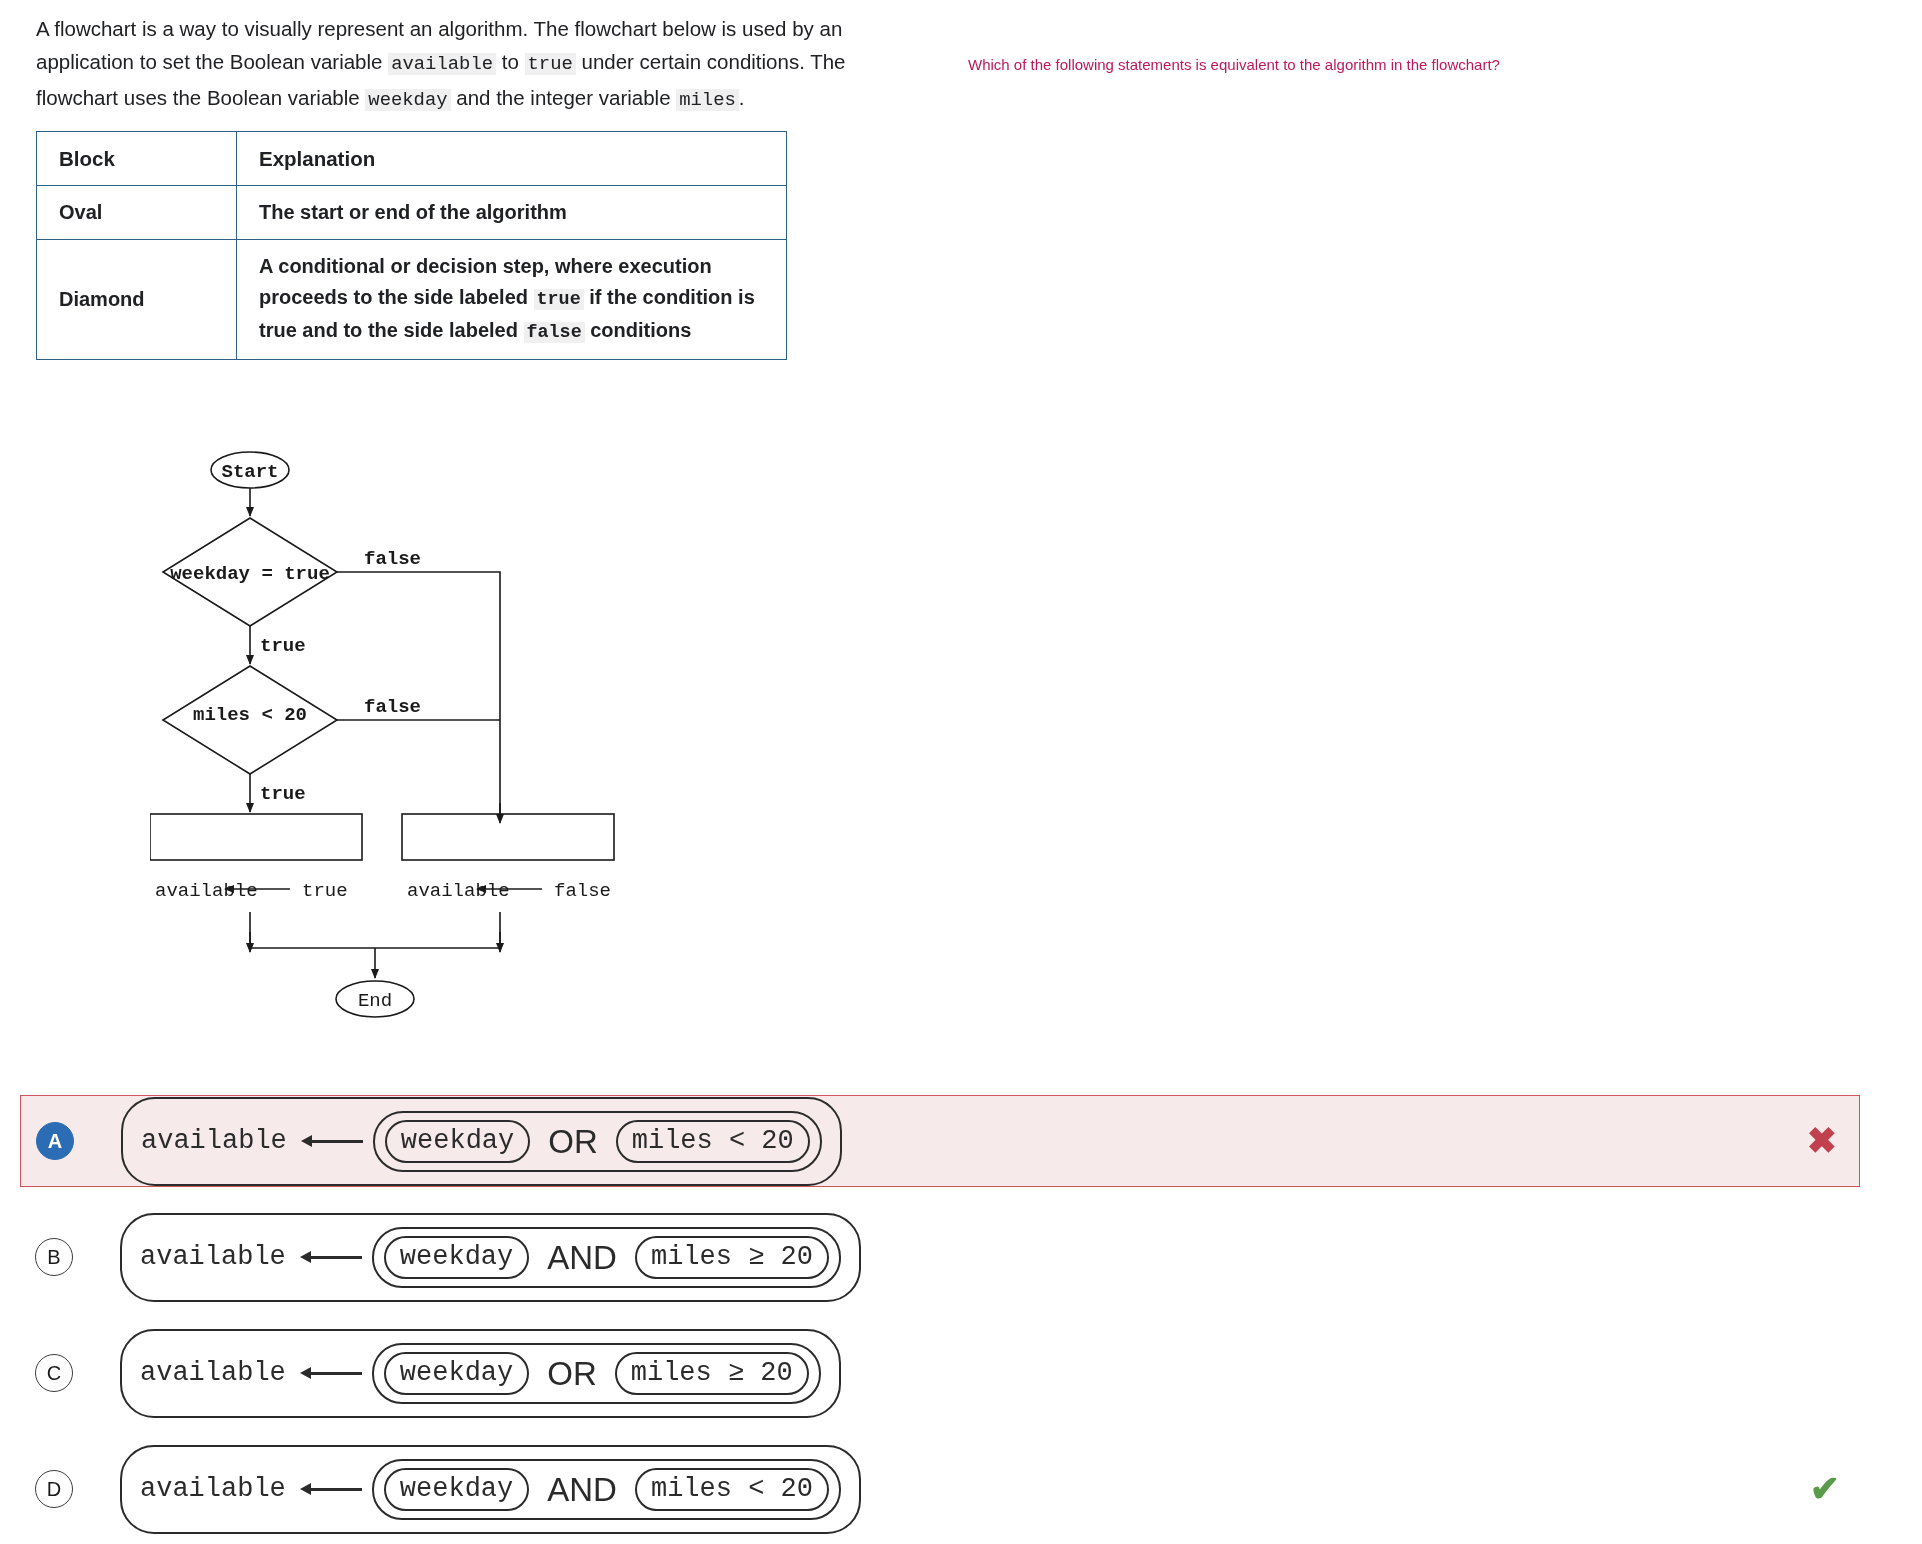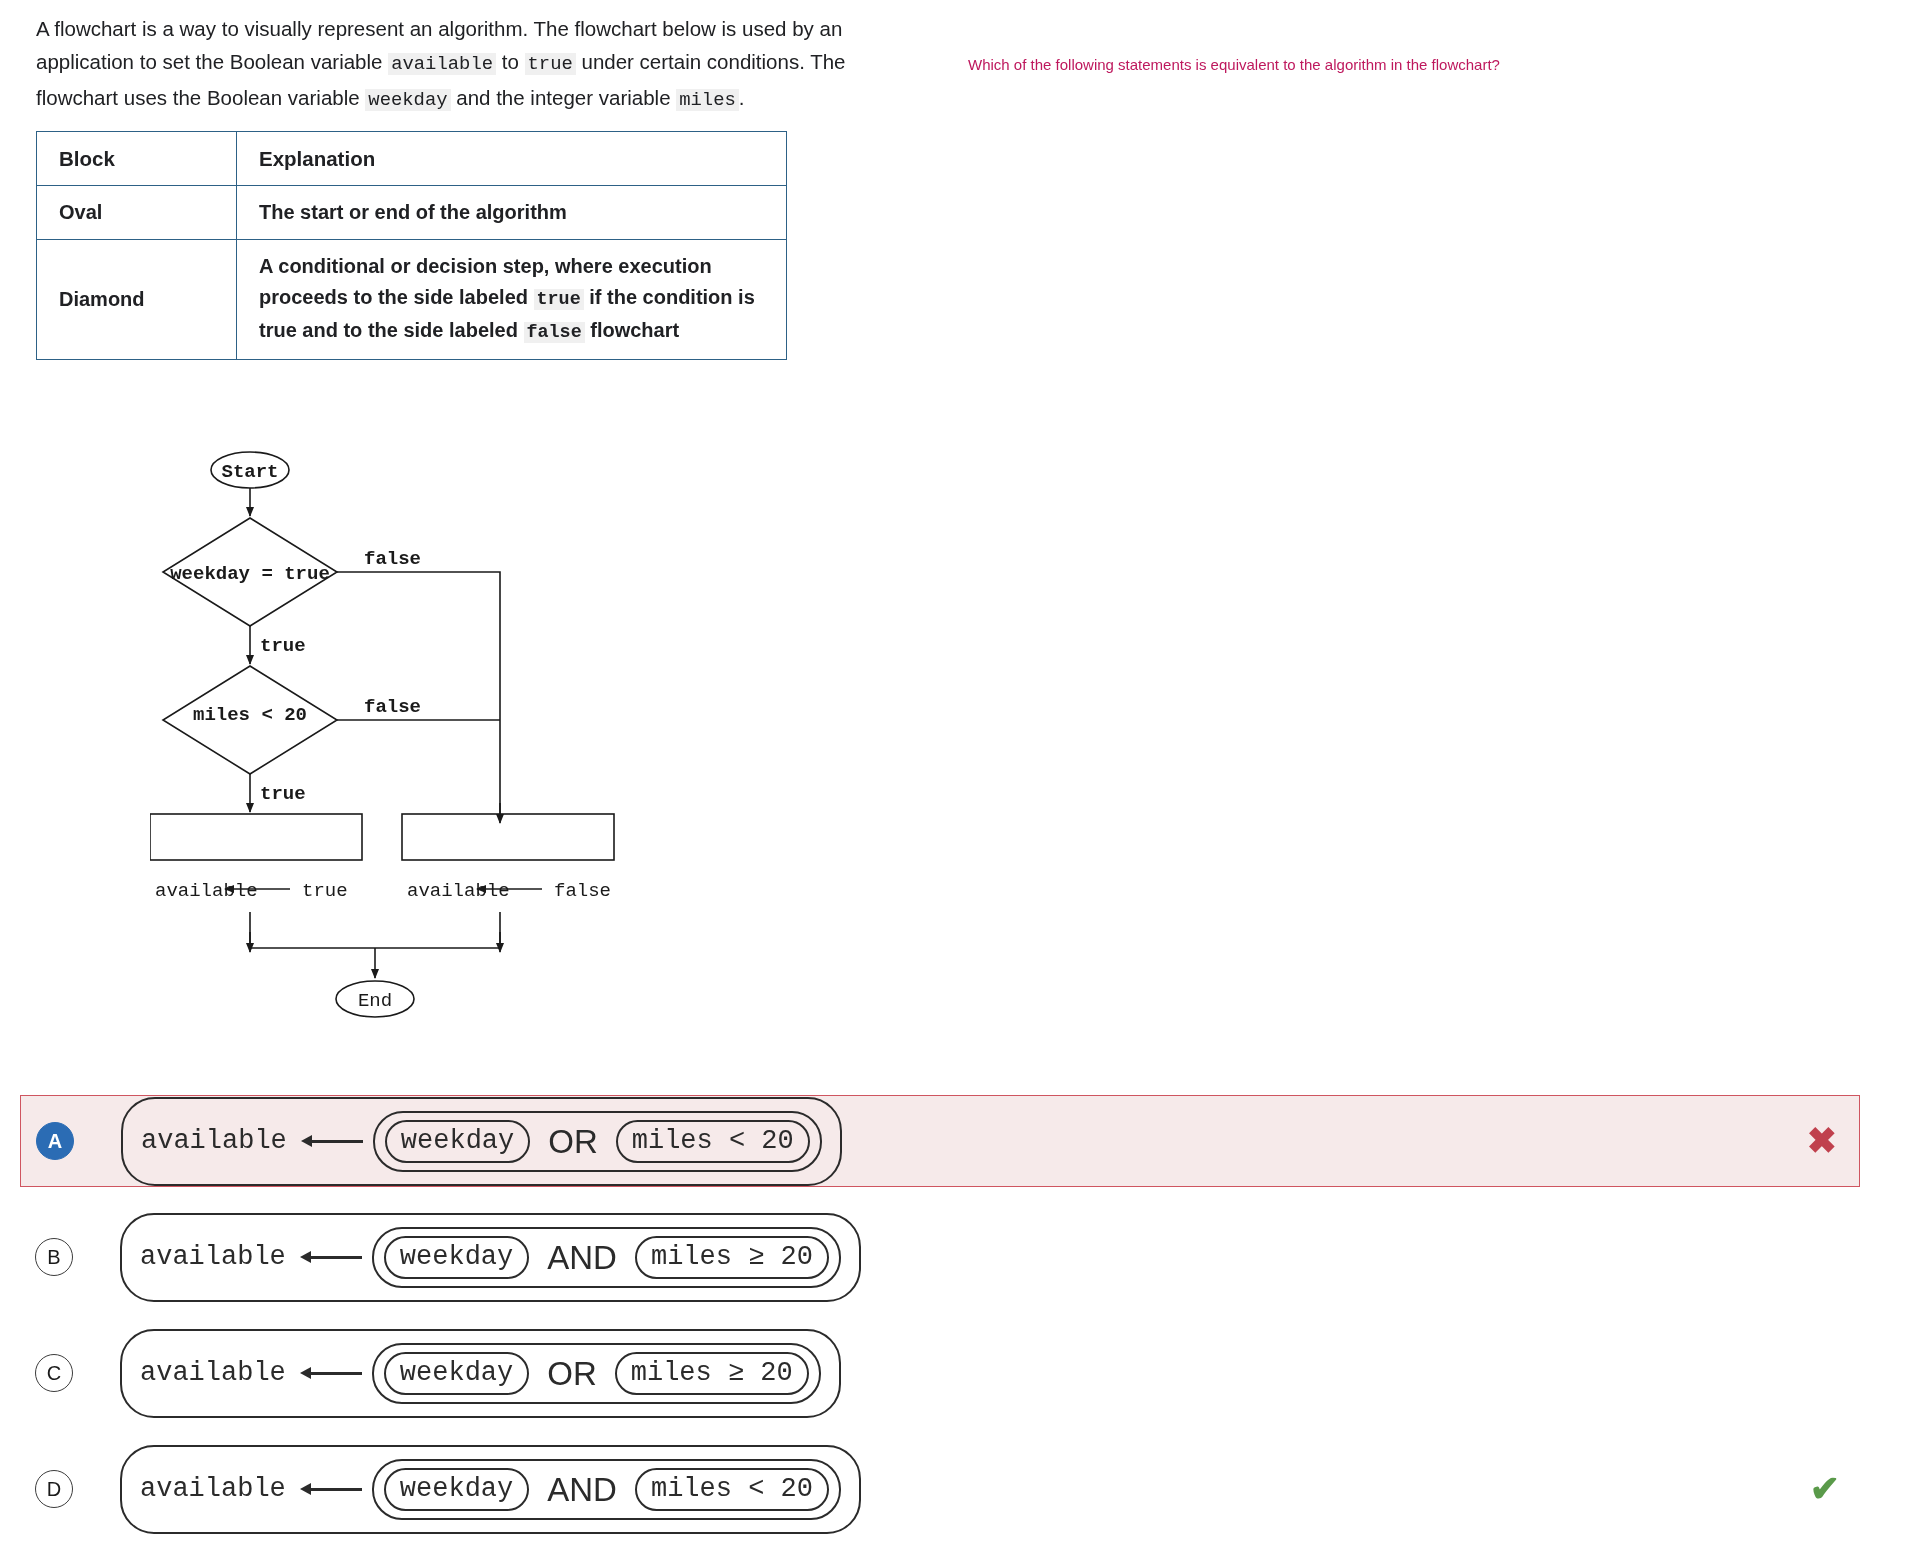--- a/index.html
+++ b/index.html
@@ -209,21 +209,21 @@
     <tbody>
       <tr>
         <td>Oval</td>
         <td>
           <span>The start or end of the algorithm</span>
         </td>
       </tr>
       <tr>
         <td>Diamond</td>
         <td>
-          <span>A conditional or decision step, where execution proceeds to the side labeled </span><span class="code">true</span><span> if the condition is true and to the side labeled </span><span class="code">false</span><span> flowchart</span>
+          <span>A conditional or decision step, where execution proceeds to the side labeled </span><span class="code">true</span><span> if the condition is true and to the side labeled </span><span class="code">false</span><span> conditions</span>
         </td>
       </tr>
     </tbody>
   </table>
 </div>
 
 <div id="flowchart-wrap">
 <svg width="620" height="420" viewBox="0 0 620 420" xmlns="http://www.w3.org/2000/svg">
   <defs>
     <marker id="ah" markerWidth="10" markerHeight="8" refX="9" refY="4" orient="auto" markerUnits="userSpaceOnUse">

